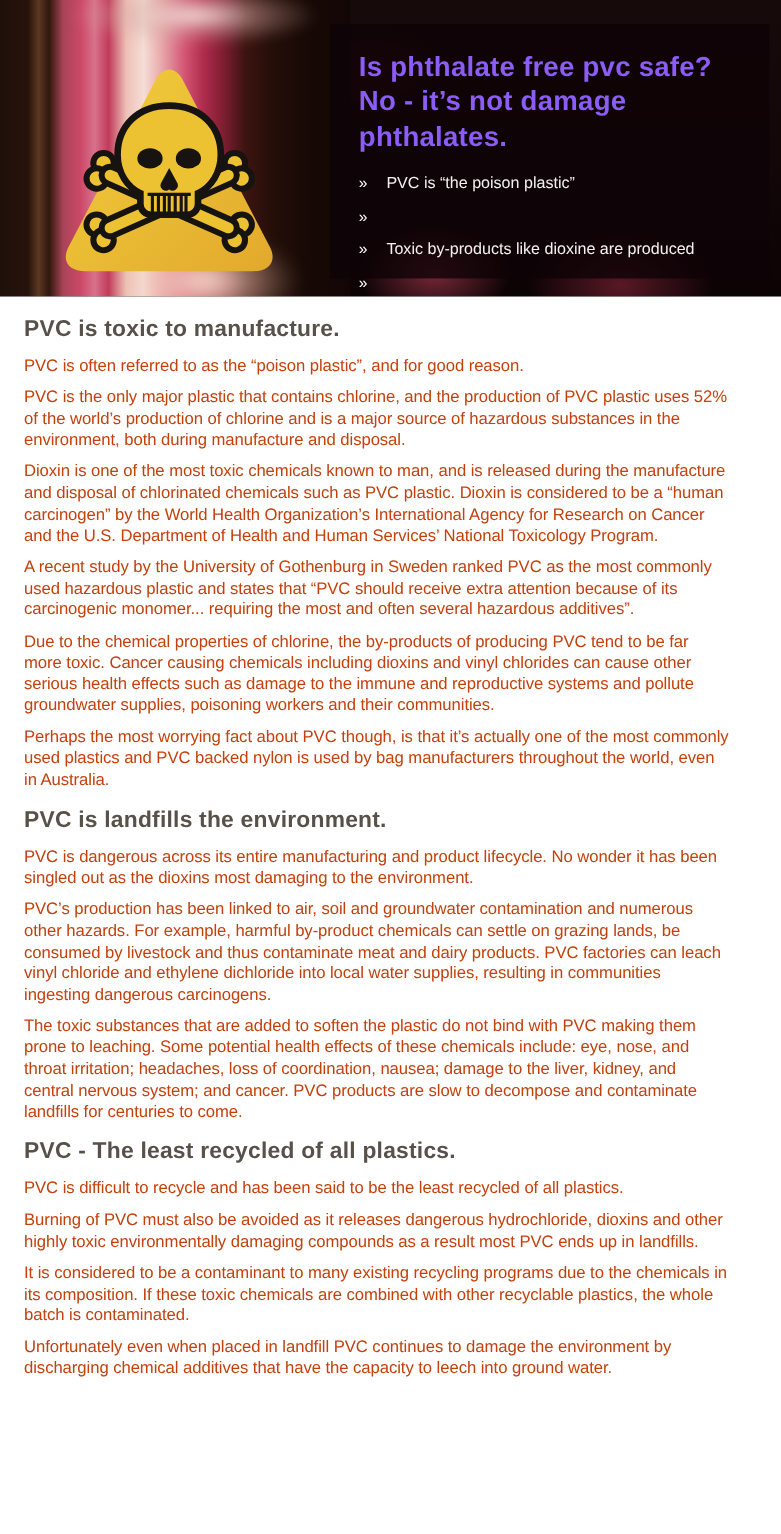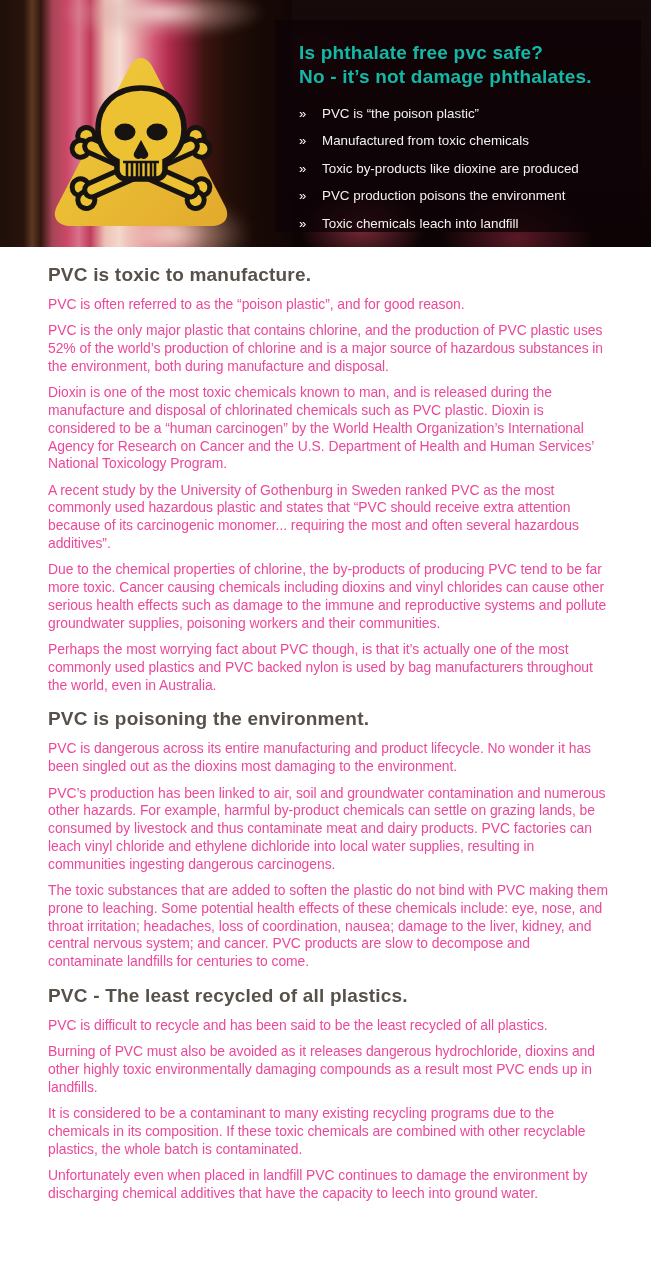--- a/index.html
+++ b/index.html
@@ -49,41 +49,41 @@
 
   .warning-sign { position: absolute; left: 40px; top: 48px; width: 202px; height: 188px; }
 
   .overlay-box {
     position: absolute; left: 275px; top: 20px; width: 366px; height: 212px;
     background: rgba(14,3,6,0.8);
     padding: 21px 14px 0 24px;
   }
   .overlay-title {
     margin: 0 0 15px 0;
-    font-size: 19px; font-weight: bold; line-height: 1.28;
-    color: #14b8a6; letter-spacing: 0.2px;
+    font-size: 23px; font-weight: bold; line-height: 1.28;
+    color: #8b5cf6; letter-spacing: 0.2px;
   }
   .bullet-row {
     display: flex; align-items: baseline;
     margin-bottom: 10.5px;
     font-size: 13.4px; line-height: 17px; color: #f3f1f0;
   }
   .bullet-row .marker { width: 23px; flex: none; color: #ffffff; font-size: 13px; }
 
   
-  .content { padding: 17px 43px 0 48px; }
+  .content { padding: 17px 43px 0 20px; }
   .content h2 {
     font-size: 19px; font-weight: bold;
     color: #57514a; letter-spacing: 0.2px;
     margin: 14px 0 10px 0;
   }
   .content section:first-child h2 { margin-top: 0; }
   .content p {
     font-size: 13.9px; line-height: 17.8px;
-    color: #ec4899; letter-spacing: -0.05px;
+    color: #c2410c; letter-spacing: -0.05px;
     margin: 0 0 8.5px 0;
   }
 </style>
 </head>
 <body>
 
 <div class="header">
   <div class="photo-left"></div>
   <div class="photo-right"></div>
   <div class="lip-highlight"></div>
@@ -138,29 +138,27 @@
       <div>Is phthalate free pvc safe?</div>
       <div>No - it’s not damage phthalates.</div>
     </h1>
     <div>
       <div class="bullet-row">
         <span class="marker">»</span>
         <span>PVC is “the poison plastic”</span>
       </div>
       <div class="bullet-row">
         <span class="marker">»</span>
-        <span>Manufactured from toxic chemicals</span>
       </div>
       <div class="bullet-row">
         <span class="marker">»</span>
         <span>Toxic by-products like dioxine are produced</span>
       </div>
       <div class="bullet-row">
         <span class="marker">»</span>
-        <span>PVC production poisons the environment</span>
       </div>
       <div class="bullet-row">
         <span class="marker">»</span>
         <span>Toxic chemicals leach into landfill</span>
       </div>
     </div>
   </div>
 </div>
 
 <div class="content">
@@ -168,21 +166,21 @@
     <h2>PVC is toxic to manufacture.</h2>
     <p>PVC is often referred to as the “poison plastic”, and for good reason.</p>
     <p>PVC is the only major plastic that contains chlorine, and the production of PVC plastic uses 52% of the world’s production of chlorine and is a major source of hazardous substances in the environment, both during manufacture and disposal.</p>
     <p>Dioxin is one of the most toxic chemicals known to man, and is released during the manufacture and disposal of chlorinated chemicals such as PVC plastic.  Dioxin is considered to be a “human carcinogen” by the World Health Organization’s International Agency for Research on Cancer and the U.S. Department of Health and Human Services’ National Toxicology Program.</p>
     <p>A recent study by the University of Gothenburg in Sweden ranked PVC as the most commonly used hazardous plastic and states that “PVC should receive extra attention because of its carcinogenic monomer... requiring the most and often several hazardous additives”.</p>
     <p>Due to the chemical properties of chlorine, the by-products of producing PVC tend to be far more toxic. Cancer causing chemicals including dioxins and vinyl chlorides can cause other serious health effects such as damage to the immune and reproductive systems and pollute groundwater supplies, poisoning workers and their communities.</p>
     <p>Perhaps the most worrying fact about PVC though, is that it’s actually one of the most commonly used plastics and PVC backed nylon is used by bag manufacturers throughout the world, even in Australia.</p>
   </section>
 
   <section>
-    <h2>PVC is poisoning the environment.</h2>
+    <h2>PVC is landfills the environment.</h2>
     <p>PVC is dangerous across its entire manufacturing and product lifecycle. No wonder it has been singled out as the dioxins most damaging to the environment.</p>
     <p>PVC’s production has been linked to air, soil and groundwater contamination and numerous other hazards. For example, harmful by-product chemicals can settle on grazing lands, be consumed by livestock and thus contaminate meat and dairy products. PVC factories can leach vinyl chloride and ethylene dichloride into local water supplies, resulting in communities ingesting dangerous carcinogens.</p>
     <p>The toxic substances that are added to soften the plastic do not bind with PVC making them prone to leaching. Some potential health effects of these chemicals include: eye, nose, and throat irritation; headaches, loss of coordination, nausea; damage to the liver, kidney, and central nervous system; and cancer. PVC products are slow to decompose and contaminate landfills for centuries to come.</p>
   </section>
 
   <section>
     <h2>PVC - The least recycled of all plastics.</h2>
     <p>PVC is difficult to recycle and has been said to be the least recycled of all plastics.</p>
     <p>Burning of PVC must also be avoided as it releases dangerous hydrochloride, dioxins and other highly toxic environmentally damaging compounds as a result most PVC ends up in landfills.</p>
     <p>It is considered to be a contaminant to many existing recycling programs due to the chemicals in its composition. If these toxic chemicals are combined with other recyclable plastics, the whole batch is contaminated.</p>

